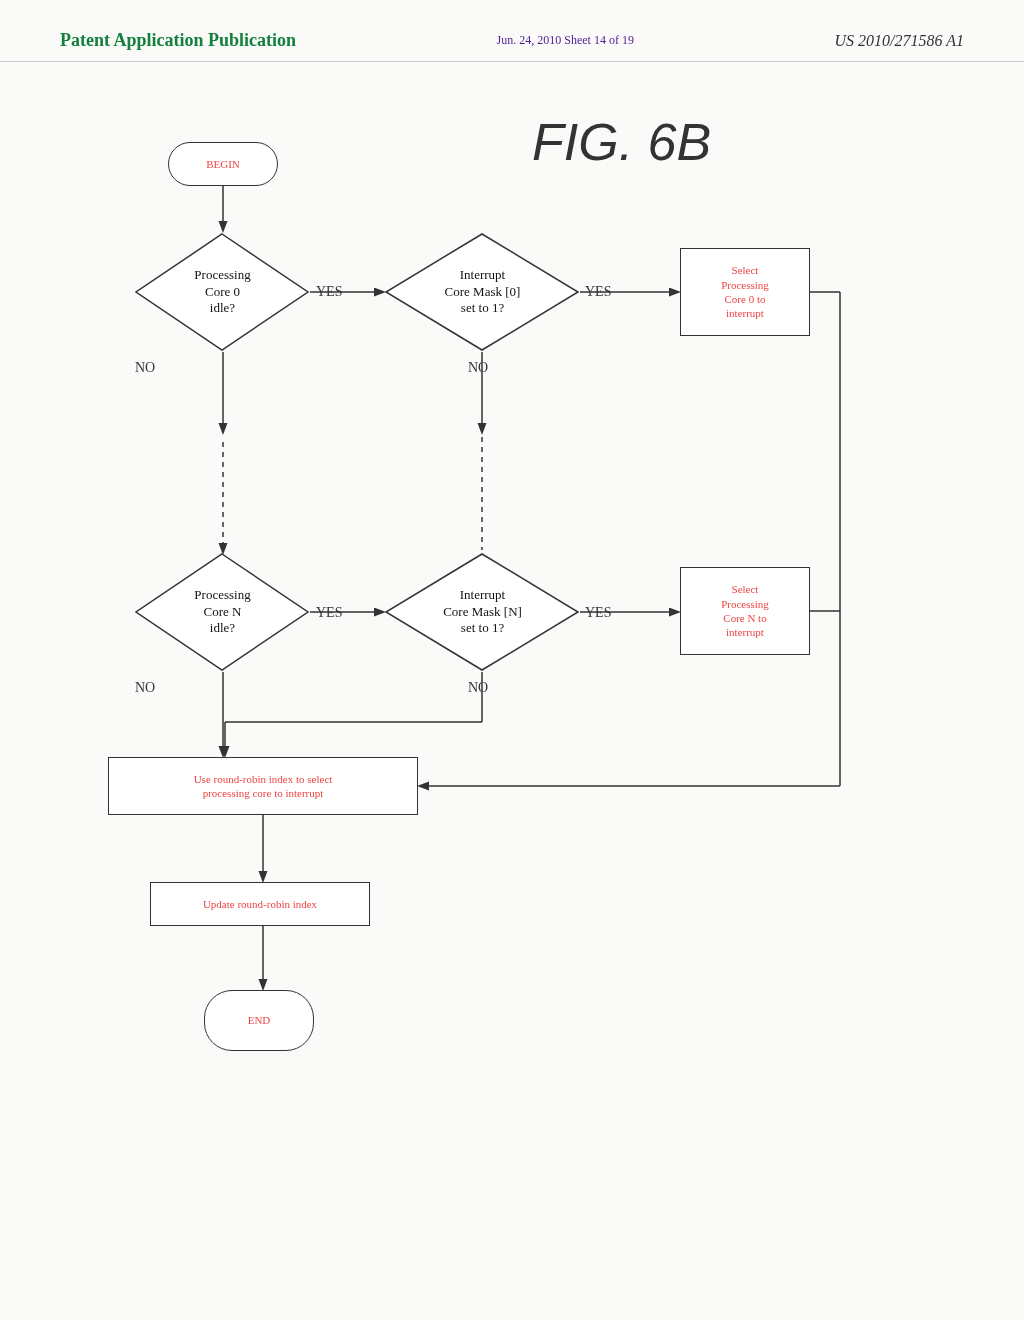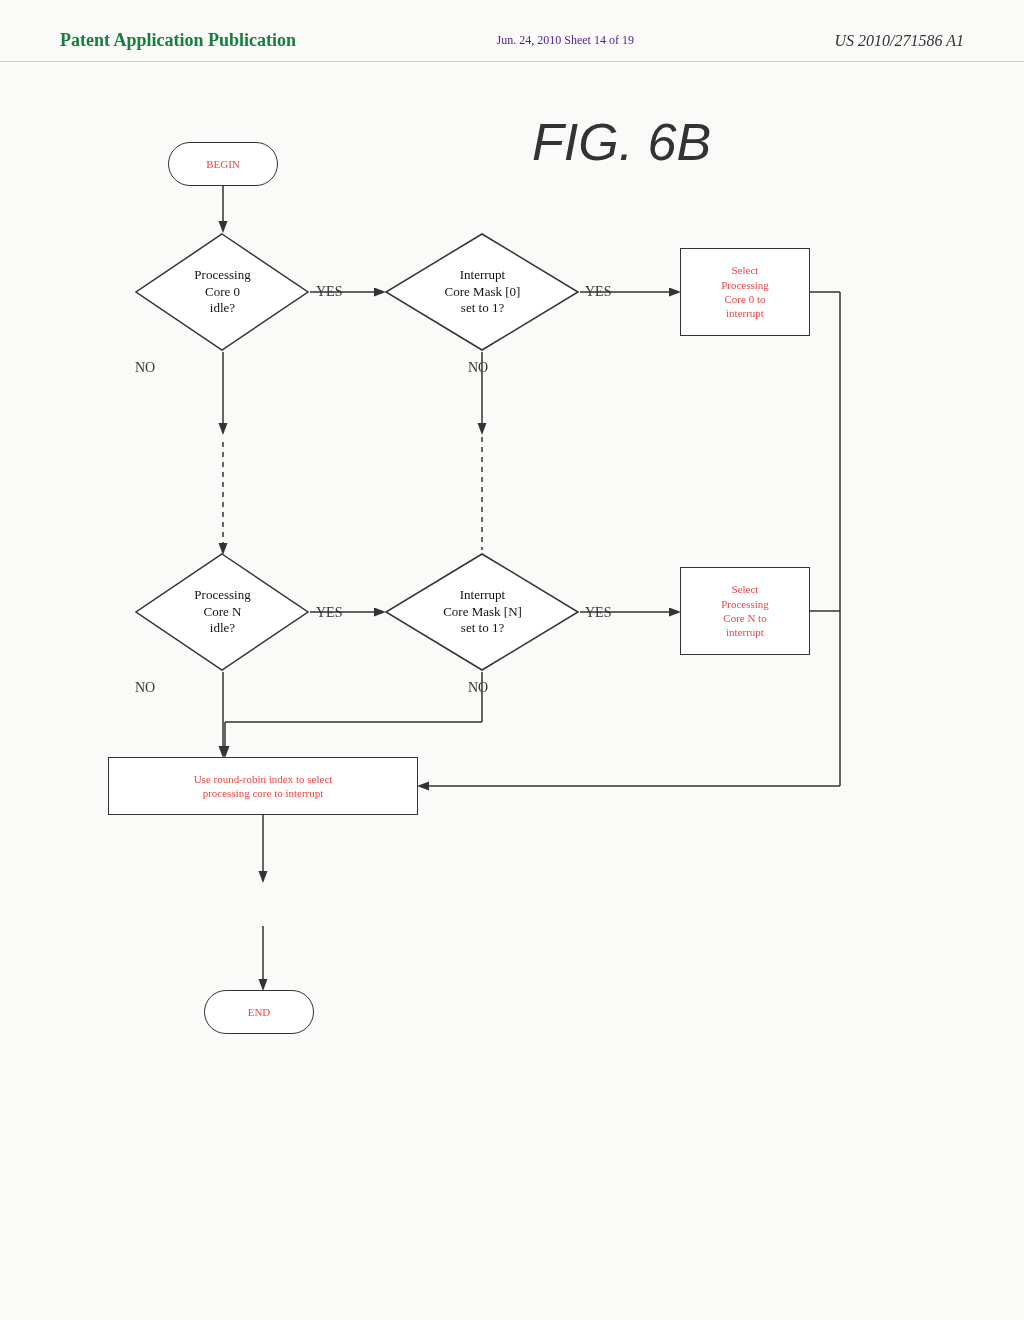--- a/index.html
+++ b/index.html
@@ -195,22 +195,25 @@
 
     <div class="label-text" style="left:316px; top:543px;">YES</div>
 
     <div class="label-text" style="left:585px; top:543px;">YES</div>
 
     <div class="shape rect" style="left:108px; top:695px; width:310px; height:58px;">
       <span style="white-space:pre-line;">Use round-robin index to select
 processing core to interrupt</span>
     </div>
 
-
-    <div class="shape rounded-rect" style="left:204px; top:928px; width:110px; height:44px;justify-content:center;">
+    <div class="shape rect" style="left:150px; top:820px; width:220px; height:44px;">
+      <span style="white-space:pre-line;">Update round-robin index</span>
+    </div>
+
+    <div class="shape rounded-rect" style="left:204px; top:928px; width:110px; height:61px;justify-content:center;">
       <span>END</span>
     </div>
 
     <svg class="arrows-svg">
       <defs>
         <marker id="arrow" markerWidth="8" markerHeight="8" refX="6" refY="3" orient="auto">
           <path d="M0,0 L0,6 L8,3 z" fill="#333"></path>
         </marker>
       </defs>
 

